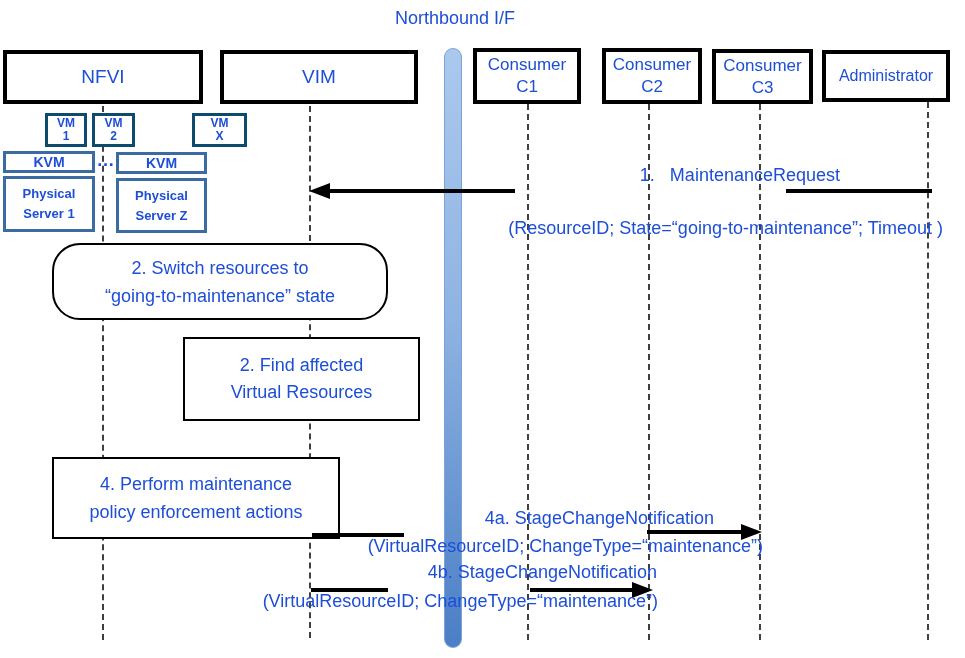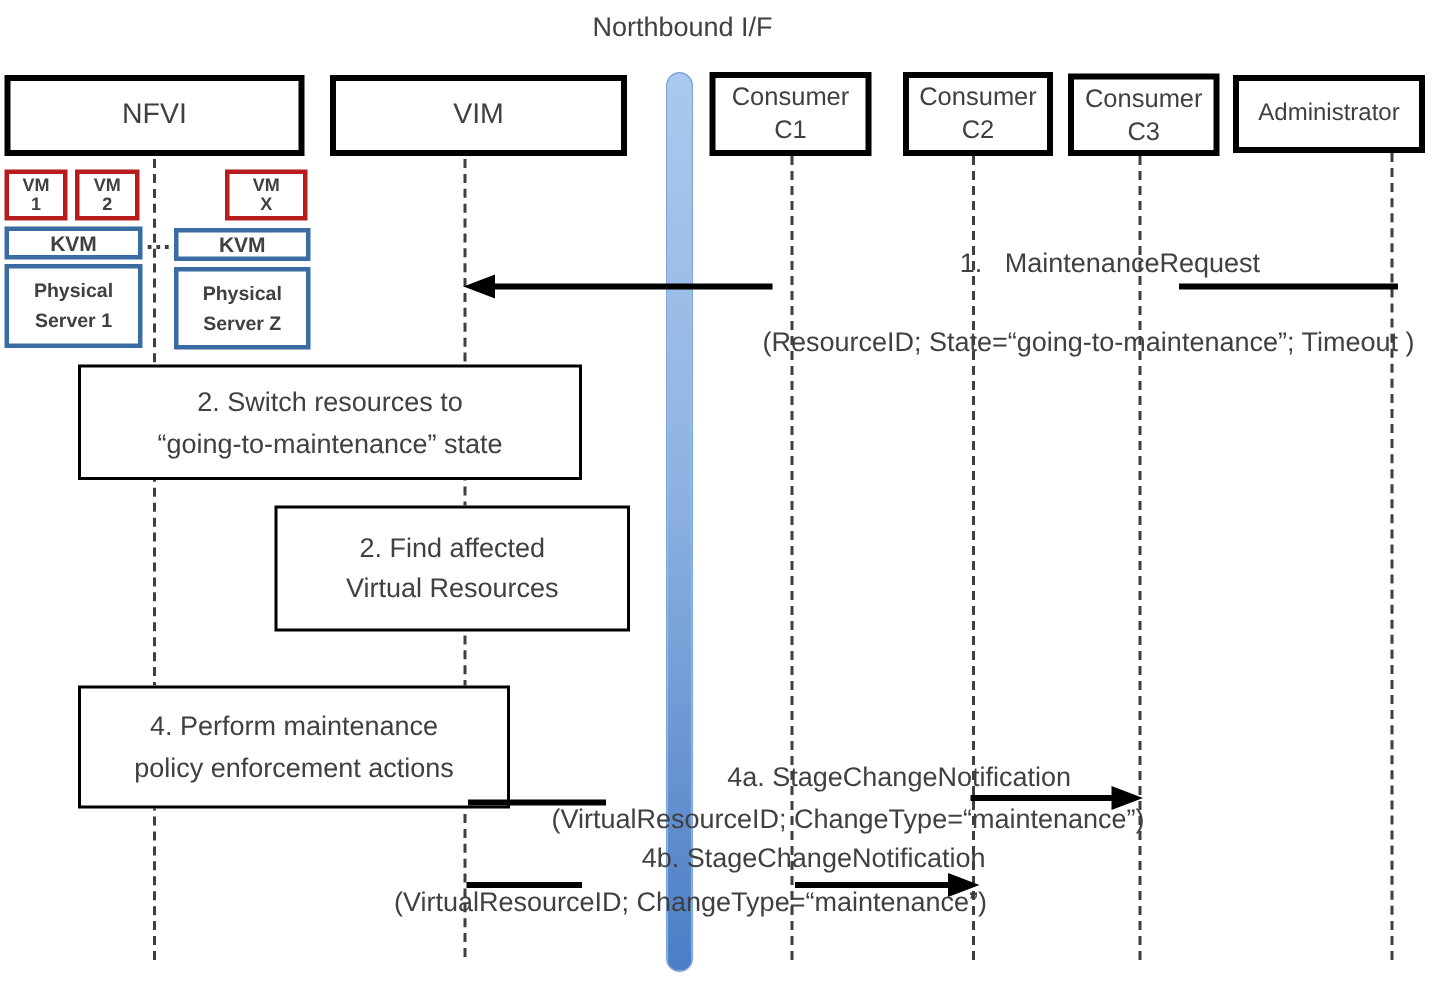--- a/index.html
+++ b/index.html
@@ -1,38 +1,38 @@
 <!DOCTYPE html>
 <html><head>
 <meta charset="utf-8">
 <style>
   html,body{margin:0;padding:0;background:#fff;}
   .stage{
     position:relative;width:965px;height:658px;background:#ffffff;overflow:hidden;
-    font-family:"Liberation Sans","DejaVu Sans",sans-serif;color:#404040;
+    font-family:"Liberation Sans","DejaVu Sans",sans-serif;color:#1d4ed8;
   }
   .abs{position:absolute;}
   .title{font-size:18px;text-align:center;z-index:5;}
   .bar{
     left:444px;top:48px;width:18px;height:600px;border-radius:9px;z-index:10;
     background:linear-gradient(180deg,#abc9ee 0%,#8fb3e2 45%,#4b7ec6 100%);
     border:1px solid #7aa3d6;box-sizing:border-box;
   }
   .lifeline{width:0;border-left:2px dashed #3f3f3f;z-index:1;}
   .actor{
     background:#fff;border:4px solid #000;box-sizing:border-box;z-index:20;
     display:flex;flex-direction:column;align-items:center;justify-content:center;
     text-align:center;
   }
   .actor-big{font-size:19px;}
   .actor-sm{font-size:17px;line-height:22px;}
   .vmbox{
-    background:#fff;border:3px solid #b91c1c;box-sizing:border-box;z-index:20;
+    background:#fff;border:3px solid #0c4a6e;box-sizing:border-box;z-index:20;
     display:flex;flex-direction:column;align-items:center;justify-content:center;
-    font-size:12px;font-weight:bold;line-height:13px;text-align:center;
+    font-size:12px;font-weight:bold;line-height:13px;text-align:center;margin-left:42px;
   }
   .bluebox{
     background:#fff;border:3px solid #3a6ca3;box-sizing:border-box;z-index:20;
     display:flex;flex-direction:column;align-items:center;justify-content:center;
     text-align:center;
   }
   .kvm{font-size:14px;font-weight:bold;}
   .pserver{font-size:13px;font-weight:600;line-height:20px;}
   .dots{font-size:18px;font-weight:bold;z-index:20;letter-spacing:1px;}
   .step{
@@ -107,21 +107,21 @@
 
   <div class="abs bluebox pserver" style="left:3px;top:176px;width:92px;height:56px;">
     <span>Physical</span>
     <span>Server 1</span>
   </div>
   <div class="abs bluebox pserver" style="left:116px;top:178px;width:91px;height:55px;">
     <span>Physical</span>
     <span>Server Z</span>
   </div>
 
-  <div class="abs step" style="left:52px;top:243px;width:336px;height:77px;line-height:28px;">
+  <div class="abs step" style="left:52px;top:243px;width:336px;height:77px;line-height:28px;border-radius:28px;">
     <span>2. Switch resources to</span>
     <span>“going-to-maintenance” state</span>
   </div>
   <div class="abs step" style="left:183px;top:337px;width:237px;height:84px;line-height:27px;">
     <span>2. Find affected</span>
     <span>Virtual Resources</span>
   </div>
   <div class="abs step" style="left:52px;top:457px;width:288px;height:82px;line-height:28px;">
     <span>4. Perform maintenance</span>
     <span>policy enforcement actions</span>

